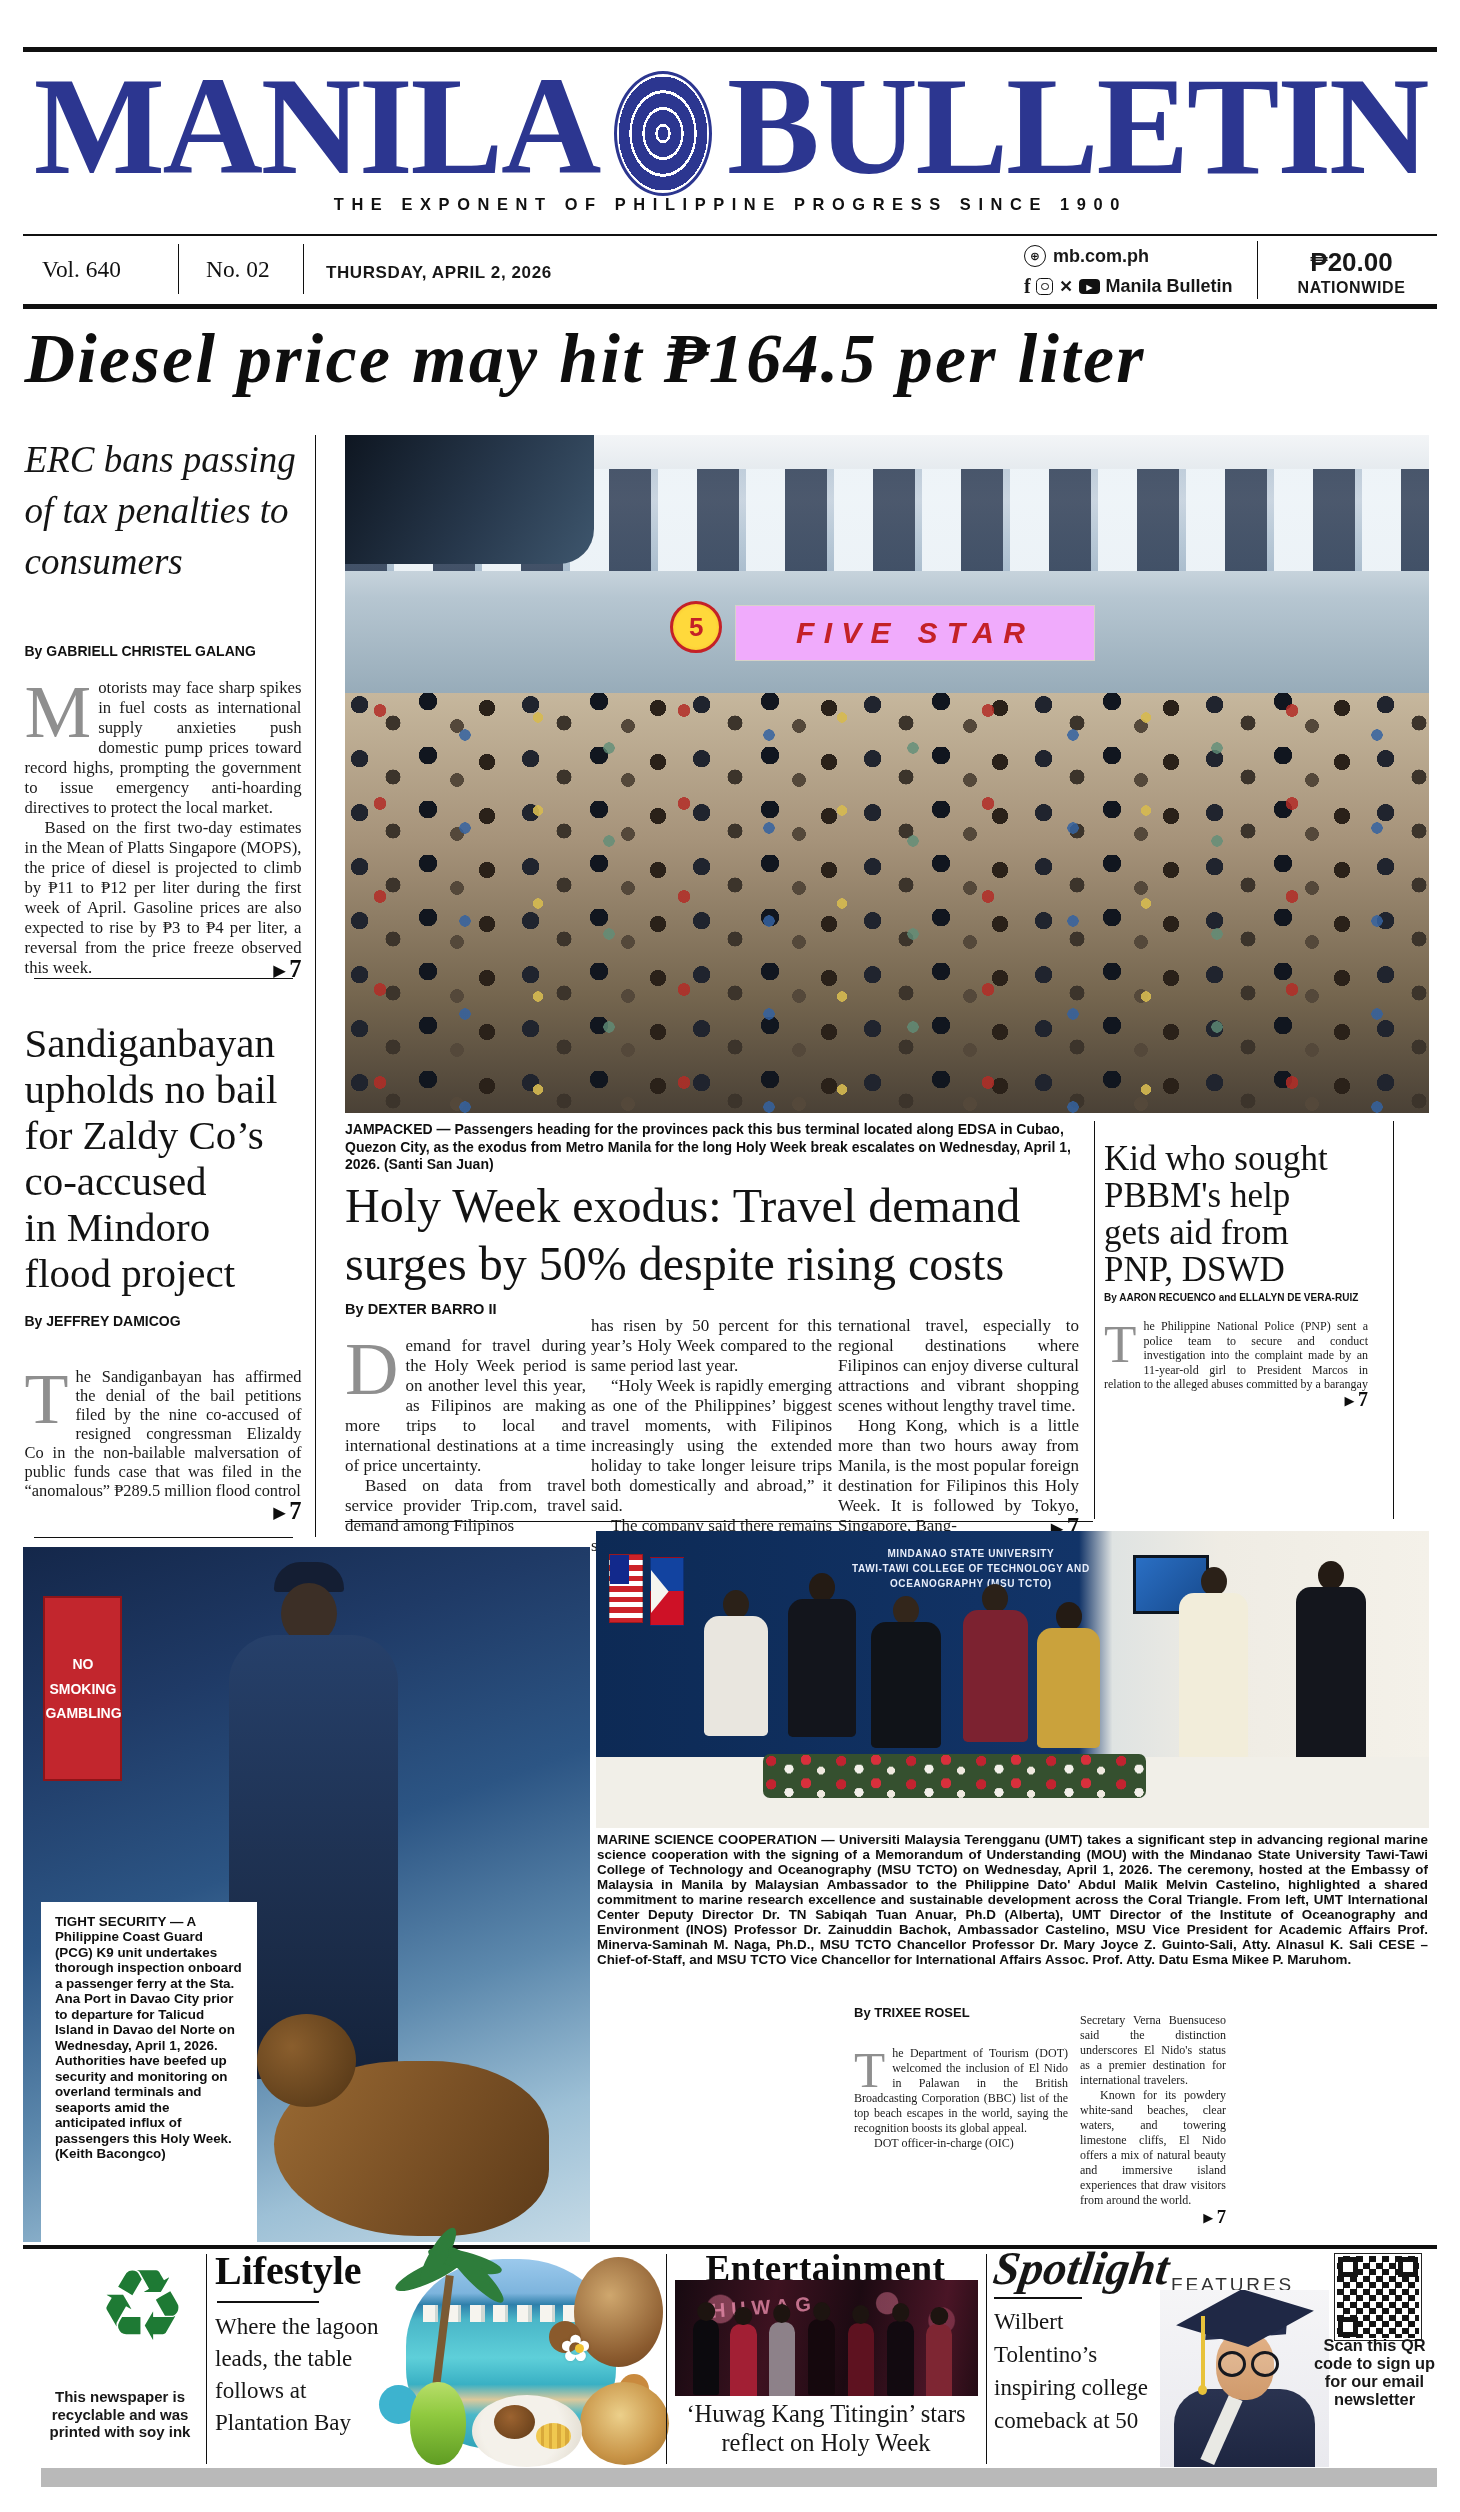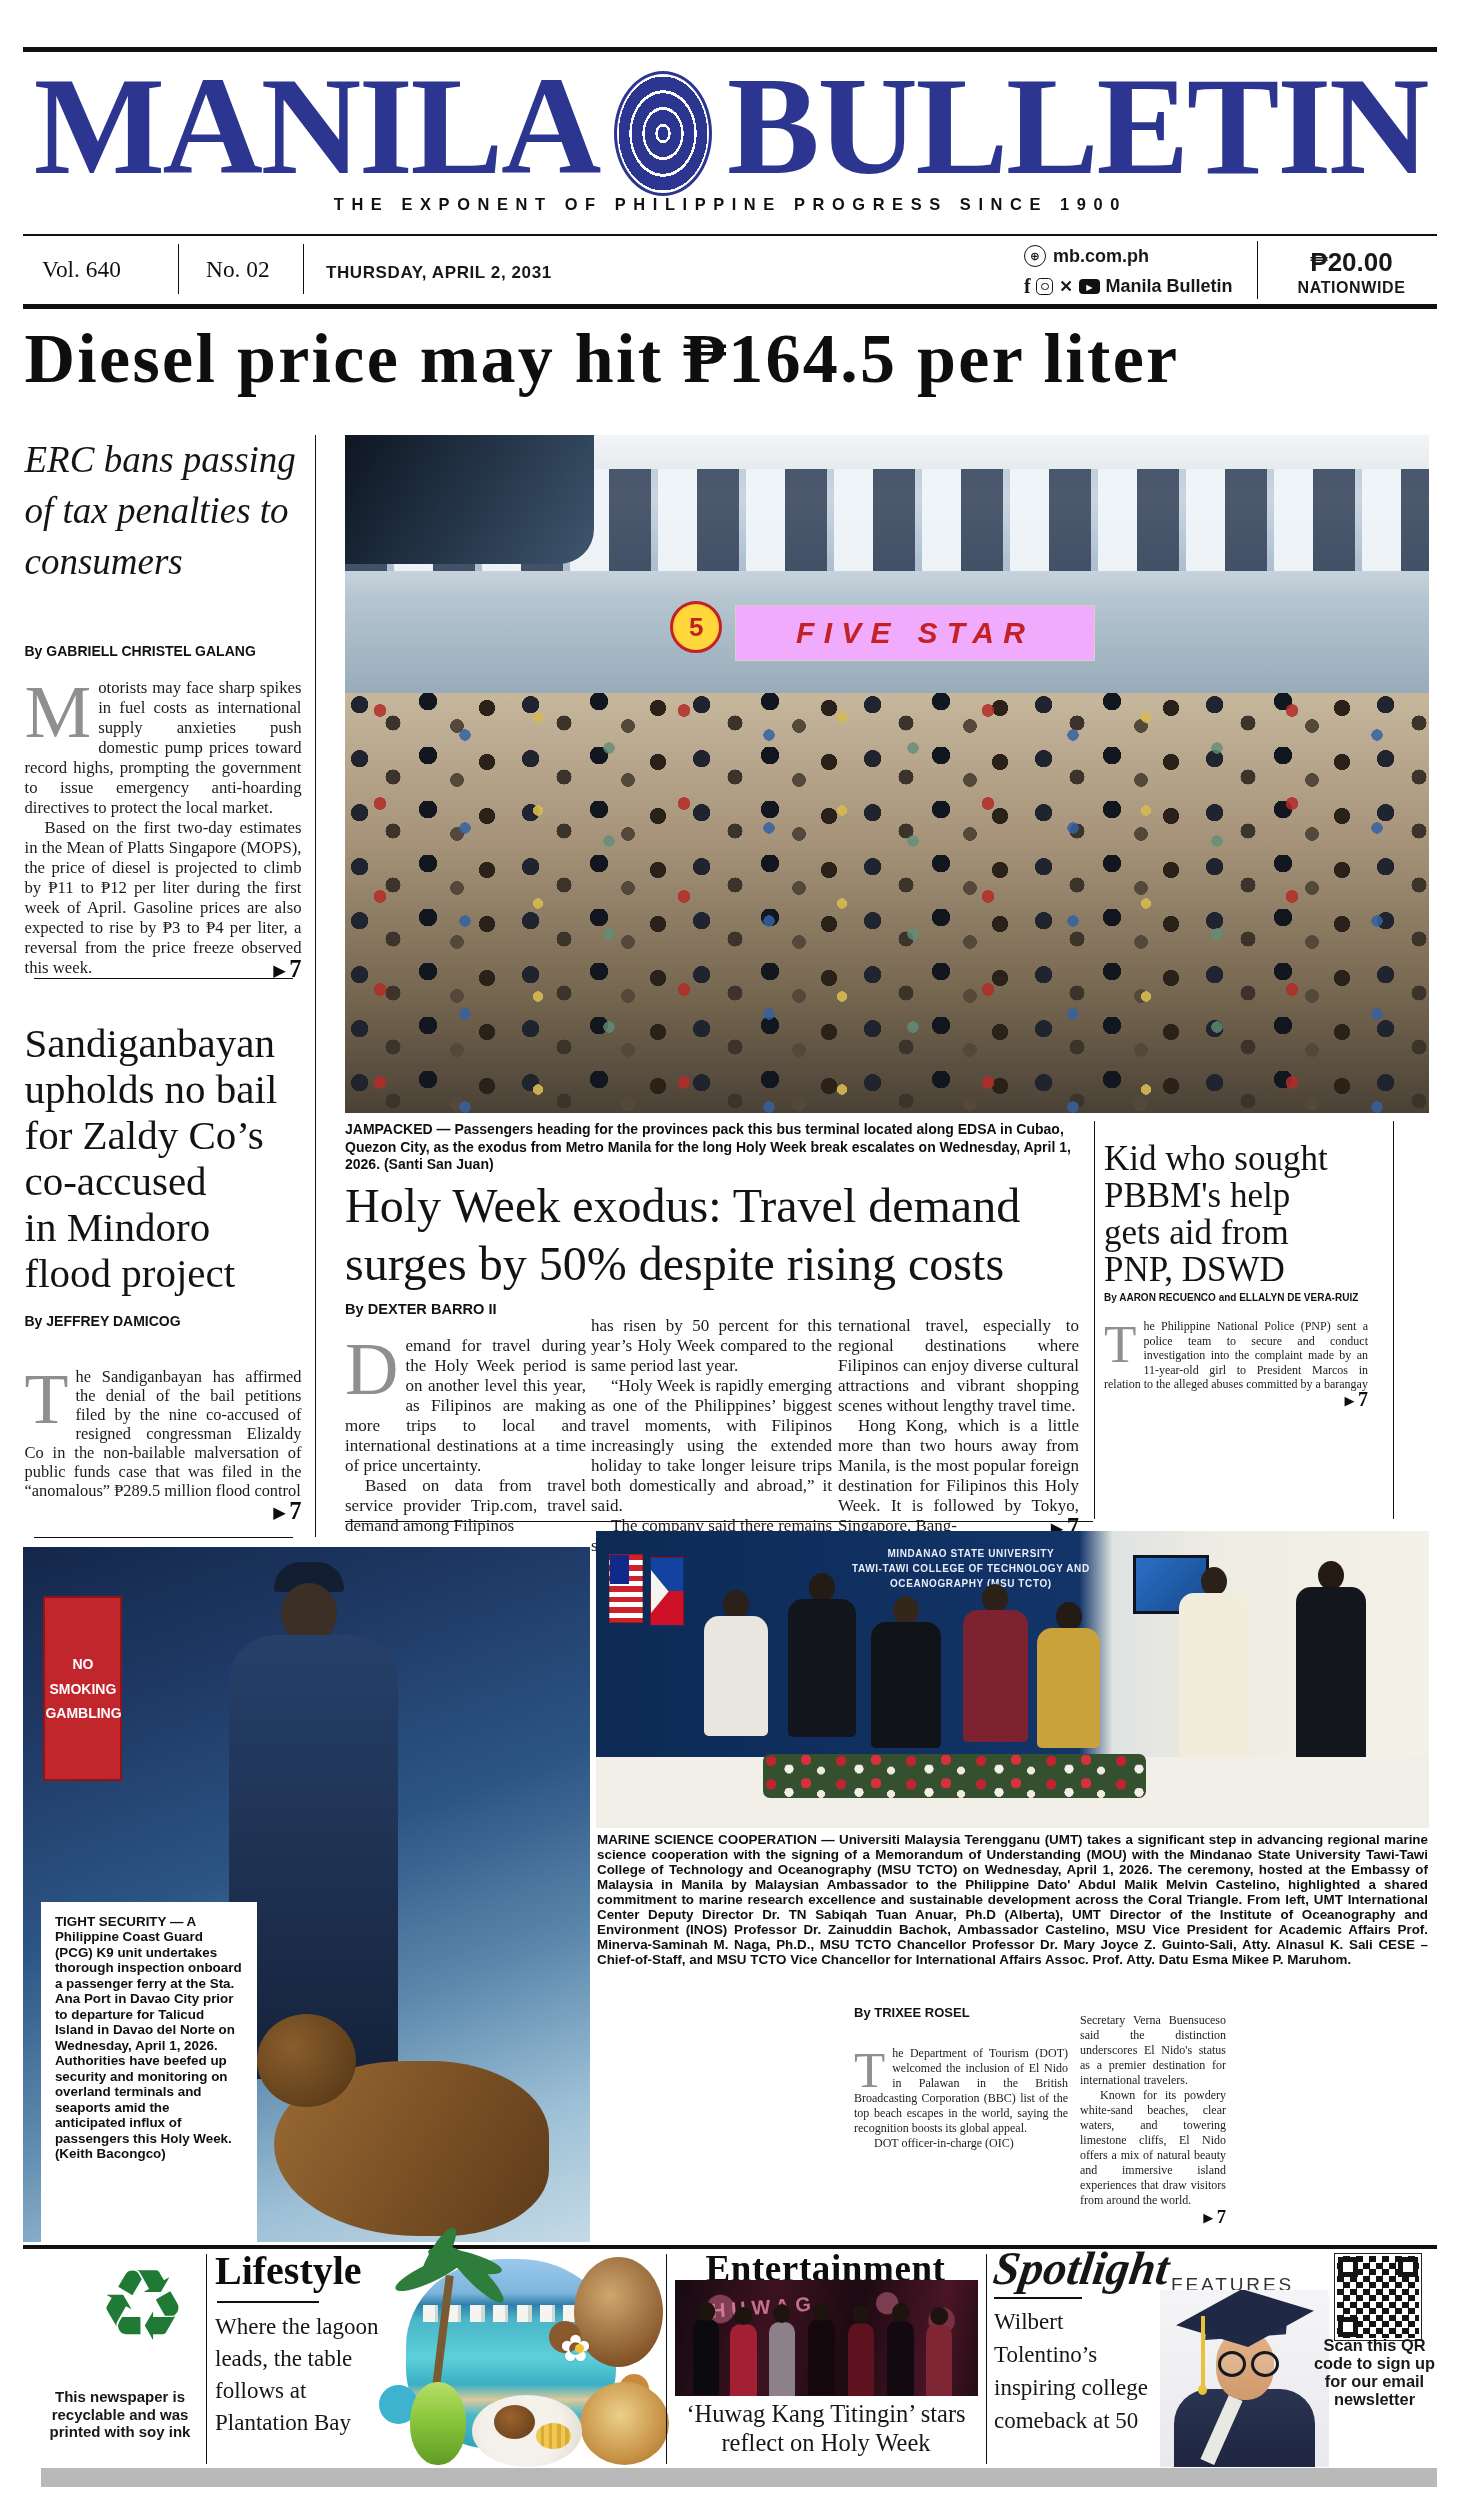--- a/index.html
+++ b/index.html
@@ -176,41 +176,41 @@
       <span class="mast-word">BULLETIN</span>
     </div>
   </div>
   <div class="x tagline center" style="left:23.4px;top:195px;width:1414px;">THE EXPONENT OF PHILIPPINE PROGRESS SINCE 1900</div>
 
   <div class="x rule" style="left:23.4px;top:234px;width:1414px;height:1.8px"></div>
   <div class="x infobar-serif" style="left:42px;top:256px;">Vol. 640</div>
   <div class="x vrule" style="left:178px;top:244px;height:50px;width:0.6px"></div>
   <div class="x infobar-serif" style="left:206px;top:256px;">No. 02</div>
   <div class="x vrule" style="left:303px;top:244px;height:50px;width:0.6px"></div>
-  <div class="x infobar-date" style="left:326px;top:263px;">THURSDAY, APRIL 2, 2031</div>
+  <div class="x infobar-date" style="left:326px;top:263px;">THURSDAY, APRIL 2, 2026</div>
 
   <div class="x" style="left:1024px;top:245px;display:flex;align-items:center;gap:7px;">
     <span class="icon-box" style="width:20px;height:20px;border:1.8px solid #111;border-radius:50%;font-family:'DejaVu Sans',sans-serif;font-size:11.7px;font-weight:700;">⊕</span>
     <span class="sans bold" style="font-size:18px;">mb.com.ph</span>
   </div>
   <div class="x" style="left:1024px;top:275px;display:flex;align-items:center;gap:5.8px;">
     <span class="serif bold" style="font-size:20px;">f</span>
     <span style="width:15px;height:15px;border:1.8px solid #111;border-radius:4.7px;display:inline-flex;align-items:center;justify-content:center;">
         <i style="width:5.8px;height:5.8px;border:1.8px solid #111;border-radius:50%;"></i>
       </span>
     <span class="sans bold" style="font-size:16.4px;">✕</span>
     <span style="width:21px;height:15px;background:#111;border-radius:4.1px;color:#fff;display:inline-flex;align-items:center;justify-content:center;font-size:8.2px;font-family:'DejaVu Sans',sans-serif;">▶</span>
     <span class="sans bold" style="font-size:18px;">Manila Bulletin</span>
   </div>
   <div class="x vrule" style="left:1257px;top:241px;height:58px;"></div>
   <div class="x sans bold center" style="left:1274px;top:247px;width:155px;font-size:26px;">₱20.00</div>
   <div class="x sans bold center" style="left:1274px;top:279px;width:155px;font-size:16px;letter-spacing:0.6px;">NATIONWIDE</div>
   <div class="x rule" style="left:23.4px;top:304px;width:1414px;height:4.7px"></div>
 
-  <div class="x lead-head" style="left:24.5px;top:323px;width:1414px;">Diesel price may hit ₱164.5 per liter</div>
+  <div class="x lead-head" style="left:24.5px;top:323px;width:1414px;font-style:italic;">Diesel price may hit ₱164.5 per liter</div>
 
   <div class="x erc-head" style="left:24.5px;top:434px;width:279px;">ERC bans passing of tax penalties to consumers</div>
   <div class="x byline" style="left:24.5px;top:643px;font-size:14px;">By GABRIELL CHRISTEL GALANG</div>
   <div class="x body-col just" style="left:24.5px;top:678px;width:277px;font-size:16.7px;line-height:20px;">
     <p><span class="dropcap" style="font-size:75px;">M</span><span>otorists may face sharp spikes in fuel costs as international supply anxieties push domestic pump prices toward record highs, prompting the government to issue emergency anti-hoarding directives to protect the local market.</span></p>
     <p><span>Based on the first two-day estimates in the Mean of Platts Singapore (MOPS), the price of diesel is projected to climb by ₱11 to ₱12 per liter during the first week of April. Gasoline prices are also expected to rise by ₱3 to ₱4 per liter, a reversal from the price freeze observed this week.</span><span class="jump"><span class="tri">▶</span><span class="n">7</span></span></p>
   </div>
   <div class="x rule" style="left:34px;top:978px;width:259px;height:1.2px"></div>
 
   <div class="x didone" style="left:24.5px;top:1020px;width:279px;font-size:41px;line-height:46px;">

